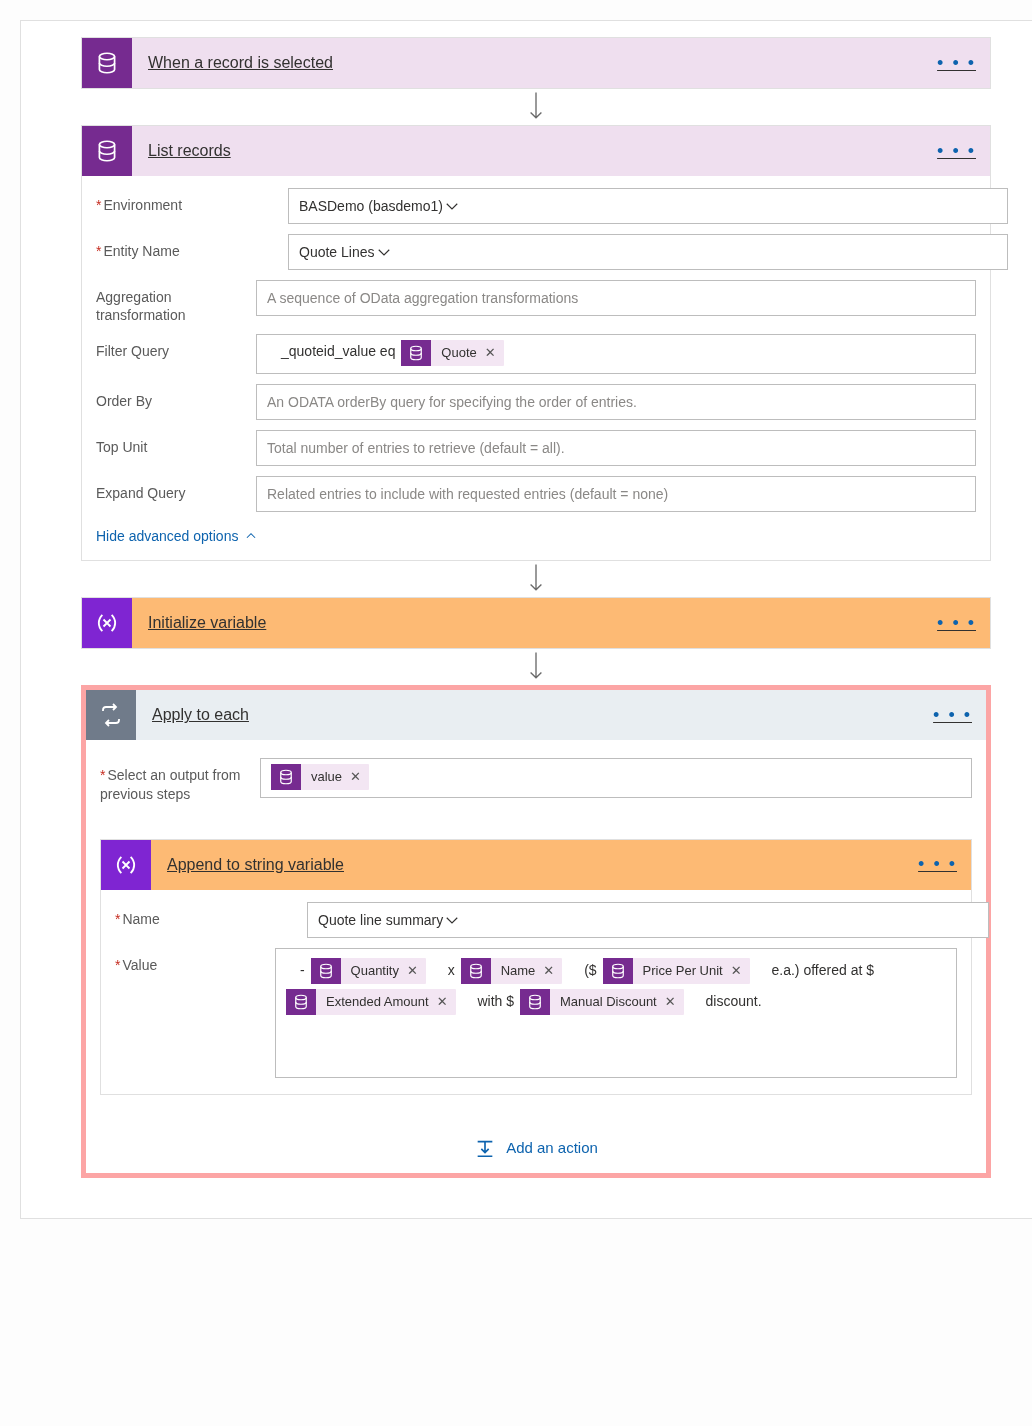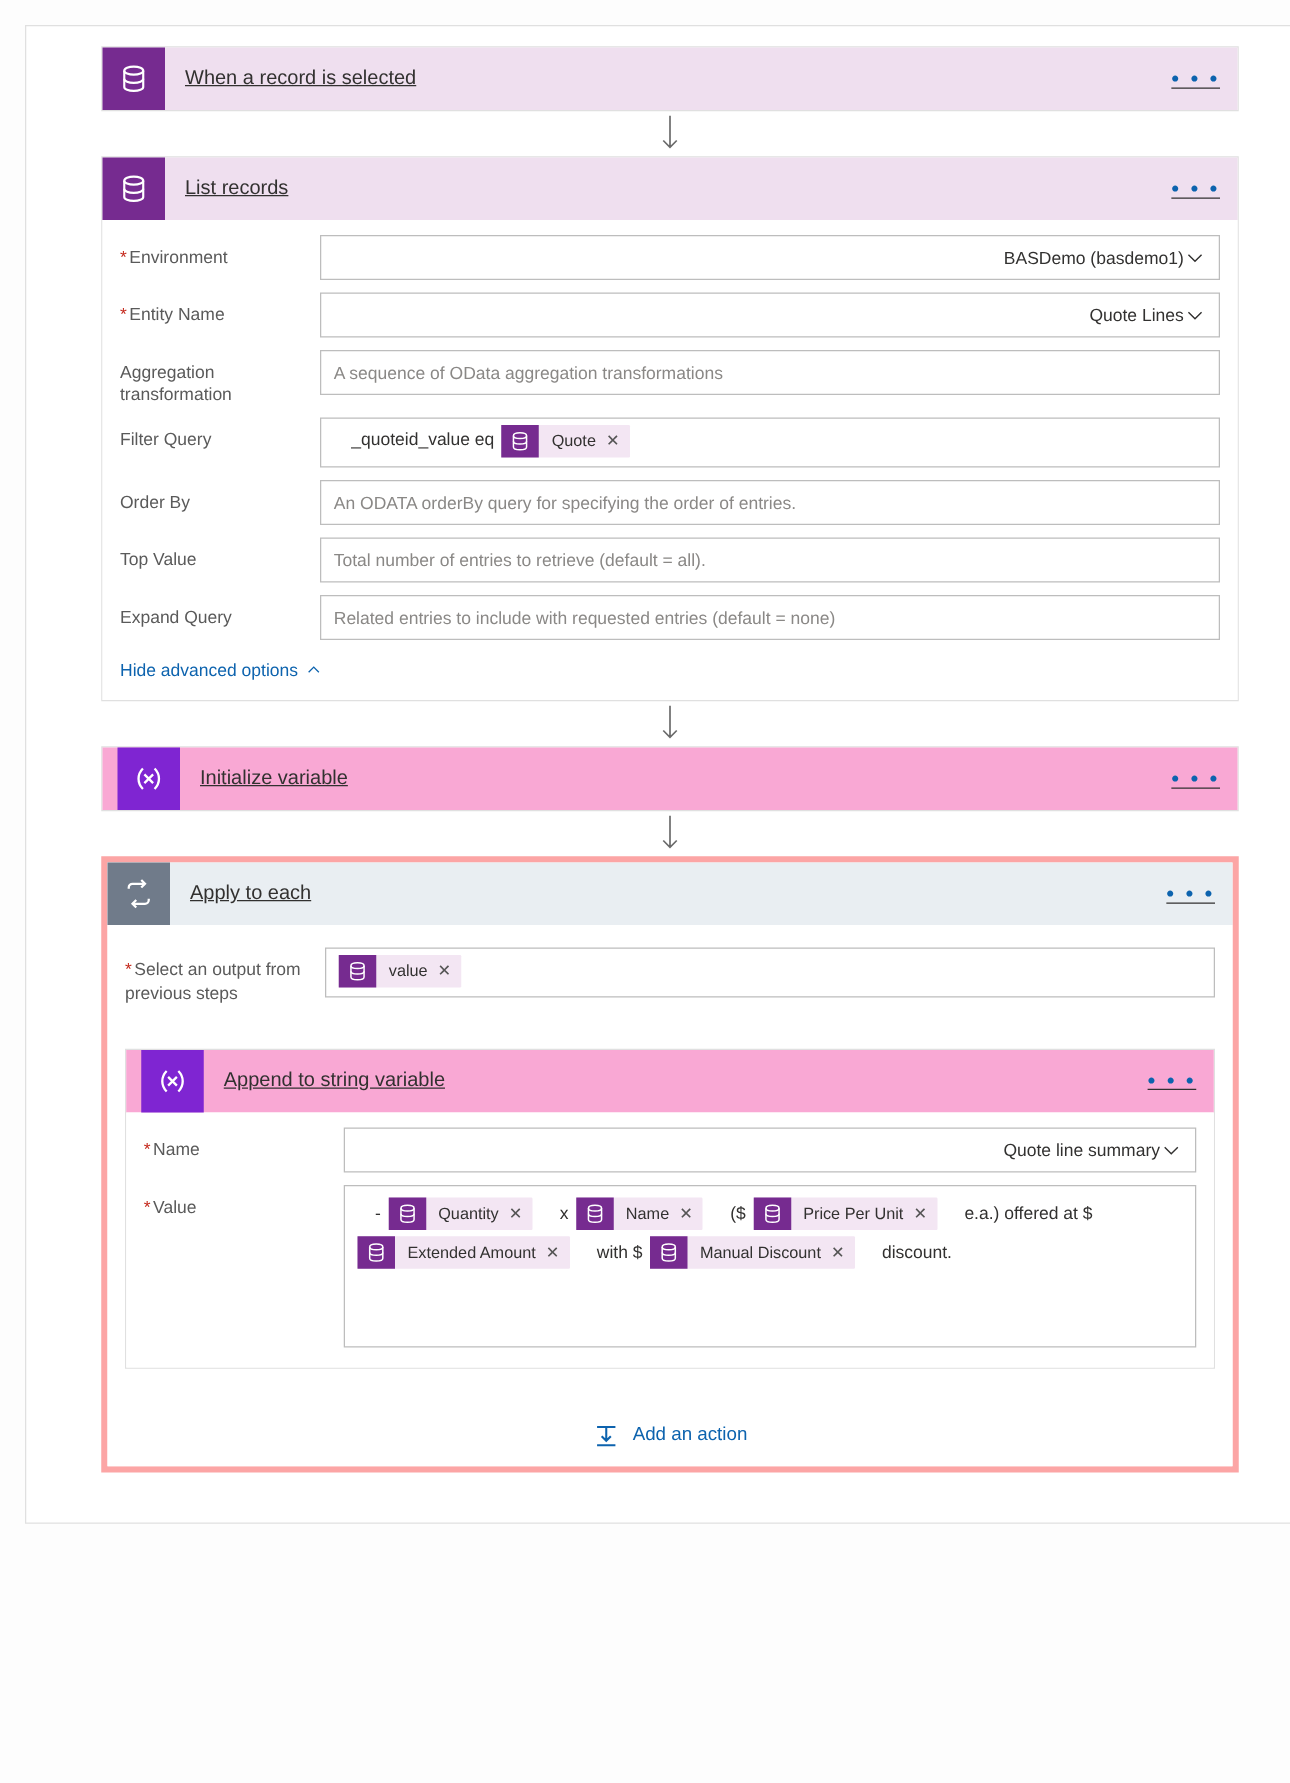--- a/index.html
+++ b/index.html
@@ -6,32 +6,32 @@
   body { font-family: "Segoe UI", sans-serif; background: #fdfdfd; padding: 20px; font-size: 14px; color: #323130; }
   .canvas { border: 1px solid #e0e0e0; padding: 16px 60px 40px; background: #fff; width: 1032px; }
   .flow-col { display: flex; flex-direction: column; align-items: center; }
   .card { border: 1px solid #e0e0e0; background: #fff; width: 100%; }
   .card-header { display: flex; align-items: center; height: 50px; padding-right: 14px; text-decoration: underline; }
   .icon-box { width: 50px; height: 50px; display: flex; align-items: center; justify-content: center; flex-shrink: 0; }
   .bg-purplestrong { background: #762b90; }
   .bg-purpleviolet { background: #7f25d2; }
   .bg-steel { background: #707b8a; }
   .hdr-purple-light { background: #efdfef; }
-  .hdr-lavender { background: #f9a8d4; padding-left: 12px; }
+  .hdr-lavender { background: #fdba74; }
   .hdr-steel-light { background: #e9eef2; }
   .card-title { flex: 1; margin-left: 16px; font-size: 16px; color: #323130; font-weight: 400; }
   .ellipsis { color: #0d63ae; letter-spacing: 2px; font-size: 18px; cursor: pointer; }
   .card-body { padding: 12px 14px 16px; background: #fff; }
   .form-row { display: flex; margin-bottom: 10px; align-items: flex-start; min-height: 36px; }
   .form-row:last-child { margin-bottom: 0; }
   .form-label { width: 160px; padding-top: 8px; color: #5a5a5a; font-size: 14px; line-height: 1.3; }
   .req::before { content: "*"; color: #c52b1f; margin-right: 2px; }
   .form-field { flex: 1; }
   .select-box, .text-box, .multiline-box { border: 1px solid #bdbdbd; min-height: 36px; padding: 0 10px; display: flex; align-items: center; background: #fff; width: 100%; position: relative; }
-  .select-box { justify-content: flex-end; }
+  .select-box { justify-content: flex-start; margin-left: 32px; }
   .select-box .value { color: #323130; }
   .select-box .placeholder, .text-box .placeholder { color: #8a8886; }
   .chev-down-icon { width: 18px; height: 18px; }
   .multiline-box { display: block; padding: 6px 8px 10px; line-height: 2.2; min-height: 40px; }
   .multiline-box.tall { min-height: 130px; }
   .token { display: inline-flex; align-items: center; vertical-align: middle; background: #f3e6f3; border-radius: 1px; margin: 0 2px; height: 26px; }
   .token .tk-ic { background: #762b90; width: 30px; height: 26px; display: flex; align-items: center; justify-content: center; }
   .token .tk-lbl { padding: 0 6px 0 10px; font-size: 13px; color: #323130; }
   .token .tk-x { padding: 0 8px 0 2px; cursor: pointer; color: #555; font-size: 13px; }
   .inline-text { color: #323130; font-size: 14px; margin-left: 16px; }
@@ -134,21 +134,21 @@
         </div>
         <div class="form-row">
           <div class="form-label">Order By</div>
           <div class="form-field">
             <div class="text-box">
               <span class="placeholder">An ODATA orderBy query for specifying the order of entries.</span>
             </div>
           </div>
         </div>
         <div class="form-row">
-          <div class="form-label">Top Value</div>
+          <div class="form-label">Top Unit</div>
           <div class="form-field">
             <div class="text-box">
               <span class="placeholder">Total number of entries to retrieve (default = all).</span>
             </div>
           </div>
         </div>
         <div class="form-row">
           <div class="form-label">Expand Query</div>
           <div class="form-field">
             <div class="text-box">

